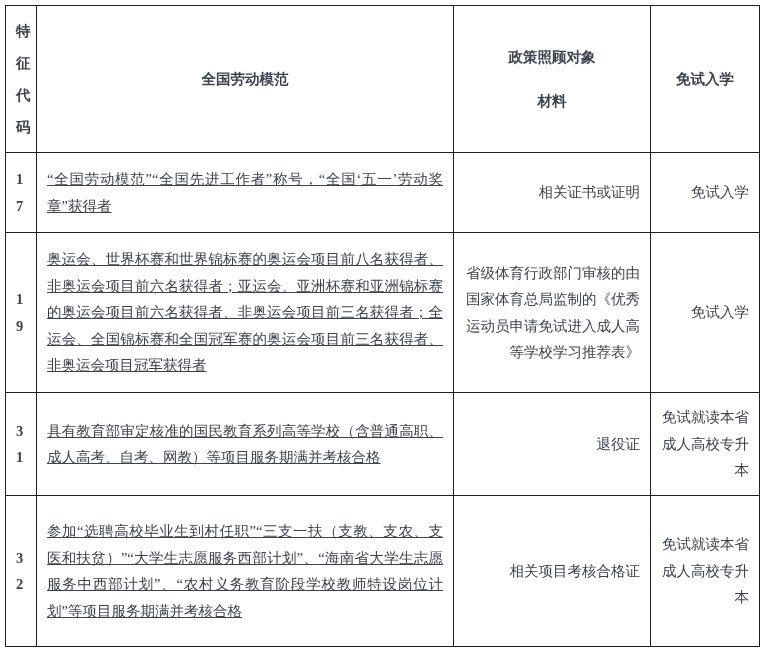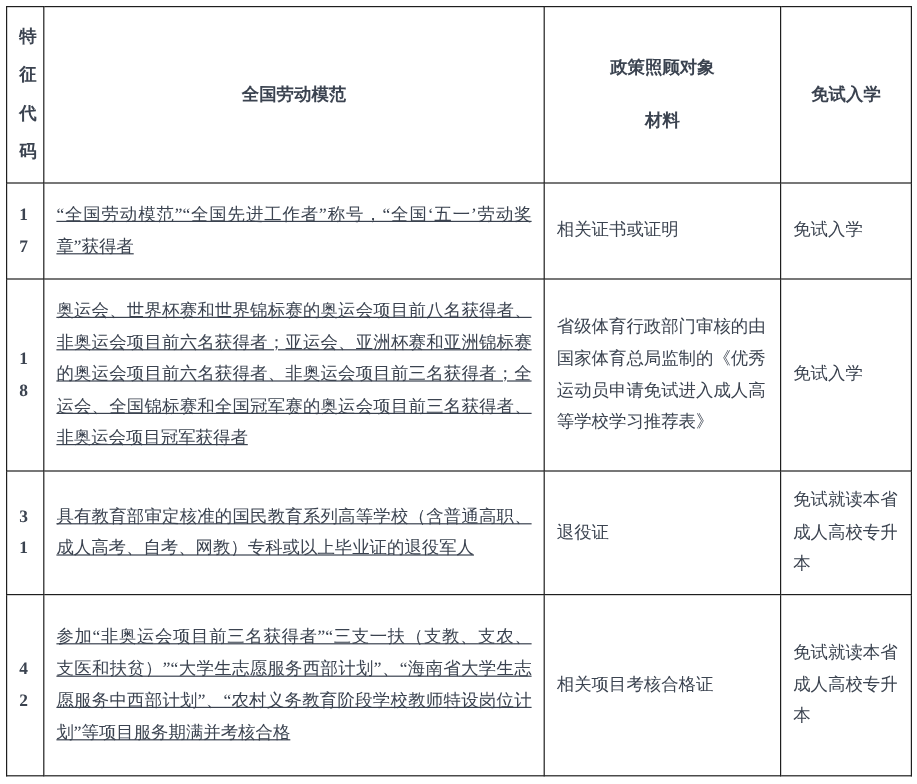--- a/index.html
+++ b/index.html
@@ -63,21 +63,21 @@
     font-weight: bold;
     font-size: 16px;
     padding: 0 2px;
   }
   td.cell-target {
     text-align: justify;
     padding: 4px 12px;
     text-decoration: underline;
   }
   td.cell-material, td.cell-benefit {
-    text-align: left;
+    text-align: right;
   }
 </style>
 </head>
 <body>
 
 <div class="doc-wrap">
   <table class="policy-table">
     <colgroup>
       <col class="c-code">
       <col class="c-target">
@@ -102,34 +102,34 @@
     </tr>
 
     <tr class="r-17">
       <td class="cell-code">17</td>
       <td class="cell-target">“全国劳动模范”“全国先进工作者”称号，“全国‘五一’劳动奖章”获得者</td>
       <td class="cell-material">相关证书或证明</td>
       <td class="cell-benefit">免试入学</td>
     </tr>
 
     <tr class="r-18">
-      <td class="cell-code">18</td>
+      <td class="cell-code">19</td>
       <td class="cell-target">奥运会、世界杯赛和世界锦标赛的奥运会项目前八名获得者、非奥运会项目前六名获得者；亚运会、亚洲杯赛和亚洲锦标赛的奥运会项目前六名获得者、非奥运会项目前三名获得者；全运会、全国锦标赛和全国冠军赛的奥运会项目前三名获得者、非奥运会项目冠军获得者</td>
       <td class="cell-material">省级体育行政部门审核的由国家体育总局监制的《优秀运动员申请免试进入成人高等学校学习推荐表》</td>
       <td class="cell-benefit">免试入学</td>
     </tr>
 
     <tr class="r-31">
       <td class="cell-code">31</td>
-      <td class="cell-target">具有教育部审定核准的国民教育系列高等学校（含普通高职、成人高考、自考、网教）专科或以上毕业证的退役军人</td>
+      <td class="cell-target">具有教育部审定核准的国民教育系列高等学校（含普通高职、成人高考、自考、网教）等项目服务期满并考核合格</td>
       <td class="cell-material">退役证</td>
       <td class="cell-benefit">免试就读本省成人高校专升本</td>
     </tr>
 
     <tr class="r-32">
-      <td class="cell-code">42</td>
-      <td class="cell-target">参加“非奥运会项目前三名获得者”“三支一扶（支教、支农、支医和扶贫）”“大学生志愿服务西部计划”、“海南省大学生志愿服务中西部计划”、“农村义务教育阶段学校教师特设岗位计划”等项目服务期满并考核合格</td>
+      <td class="cell-code">32</td>
+      <td class="cell-target">参加“选聘高校毕业生到村任职”“三支一扶（支教、支农、支医和扶贫）”“大学生志愿服务西部计划”、“海南省大学生志愿服务中西部计划”、“农村义务教育阶段学校教师特设岗位计划”等项目服务期满并考核合格</td>
       <td class="cell-material">相关项目考核合格证</td>
       <td class="cell-benefit">免试就读本省成人高校专升本</td>
     </tr>
   </tbody>
     </table>
 </div>
 
 </body></html>

